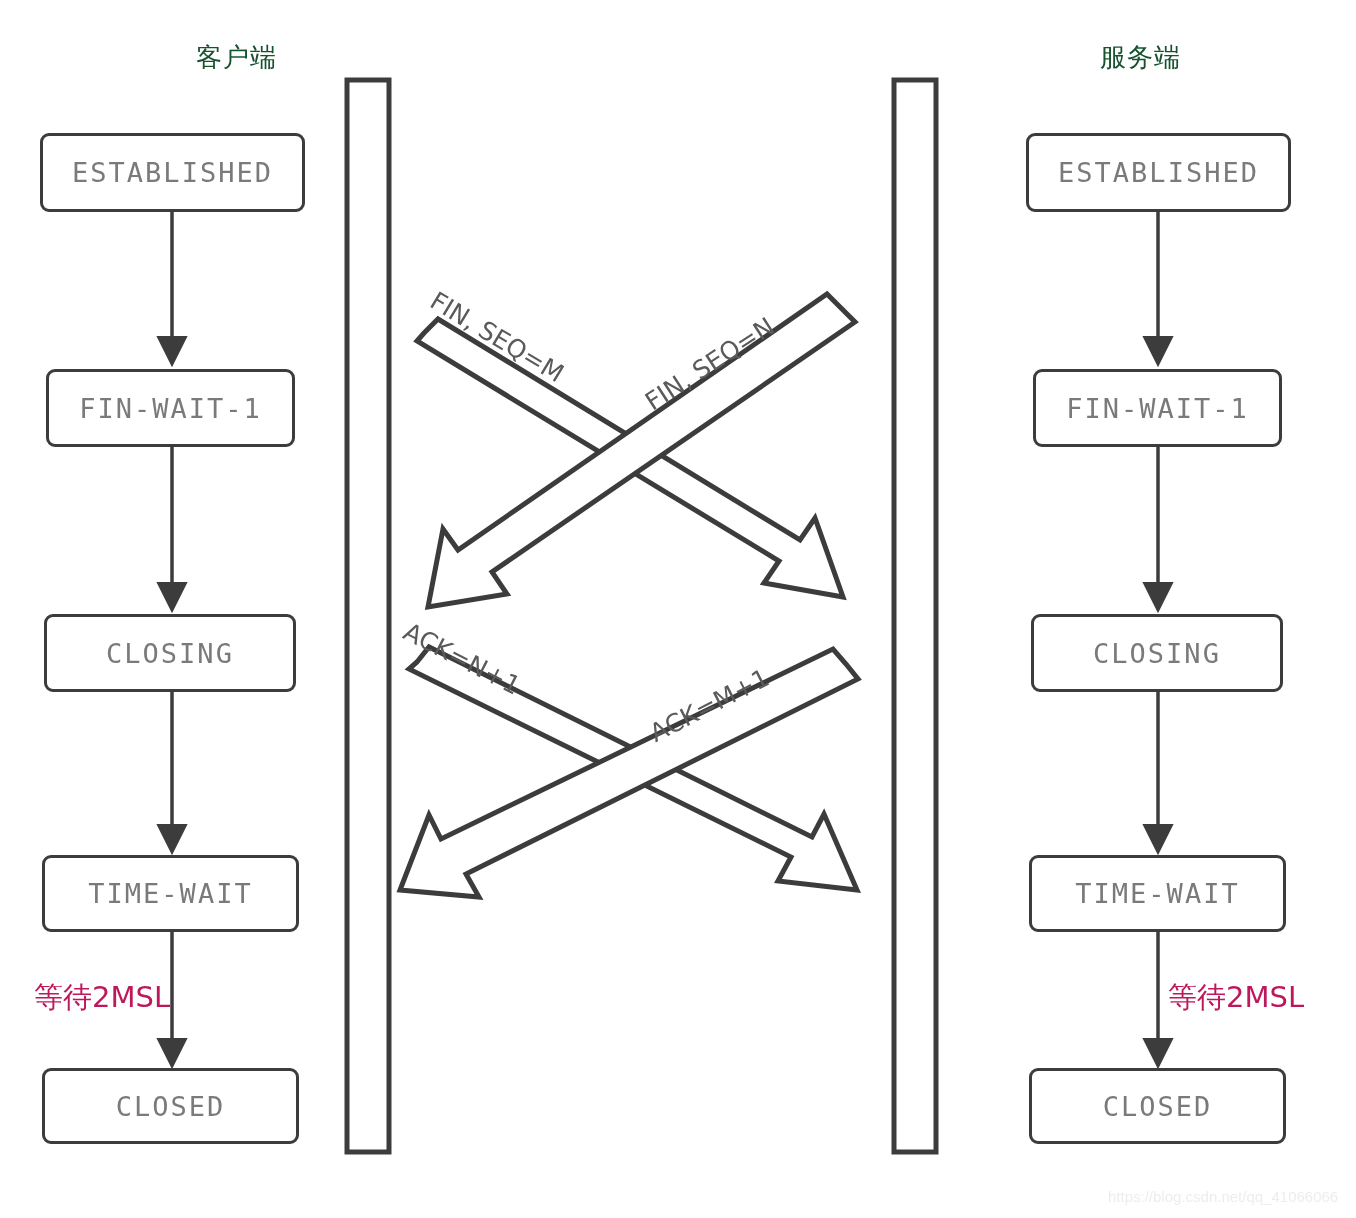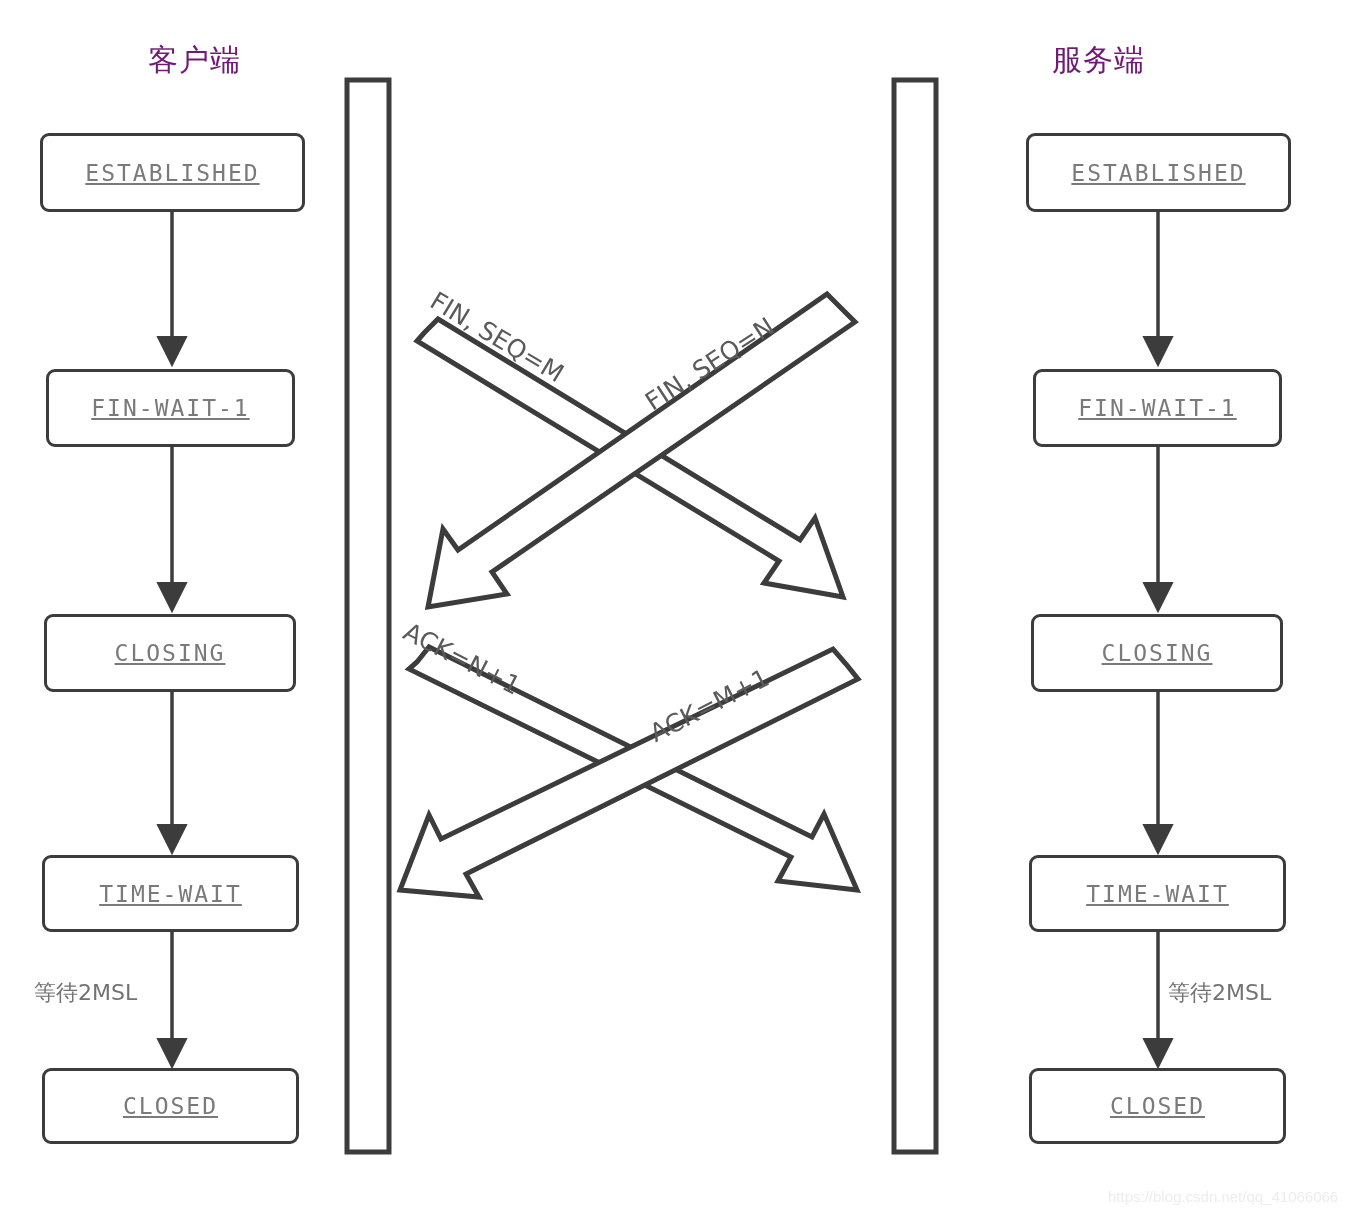--- a/index.html
+++ b/index.html
@@ -20,52 +20,52 @@
   #diagram-svg {
     position: absolute;
     left: 0;
     top: 0;
     width: 1356px;
     height: 1218px;
   }
   .col-title {
     position: absolute;
     font-family: "DejaVu Sans", "Liberation Sans", sans-serif;
-    font-size: 30px;
-    color: #701a75;
+    font-size: 26px;
+    color: #14532d;
     white-space: nowrap;
     letter-spacing: 1px;
+    margin-left: 48px;
   }
   #client-title { left: 148px; top: 40px; }
   #server-title { left: 1052px; top: 40px; text-align: center; }
 
   .state-box {
     position: absolute;
     box-sizing: border-box;
     border: 3px solid #3c3c3c;
     border-radius: 9px;
     background: #ffffff;
     display: flex;
     align-items: center;
     justify-content: center;
   }
   .state-label {
     font-family: "DejaVu Sans Mono", "Liberation Mono", monospace;
-    font-size: 23px;
+    font-size: 27px;
     color: #7a7a7a;
     letter-spacing: 2px;
     white-space: nowrap;
-    text-decoration: underline;
   }
 
   .msl-note {
     position: absolute;
     font-family: "DejaVu Sans", "Liberation Sans", sans-serif;
-    font-size: 22px;
-    color: #737373;
+    font-size: 29px;
+    color: #be185d;
     white-space: nowrap;
   }
   #client-msl { left: 34px; top: 978px; }
   #server-msl { left: 1168px; top: 978px; }
 
   .flow-label {
     position: absolute;
     font-family: "DejaVu Sans", "Liberation Sans", sans-serif;
     font-size: 25px;
     color: #5a5a5a;

